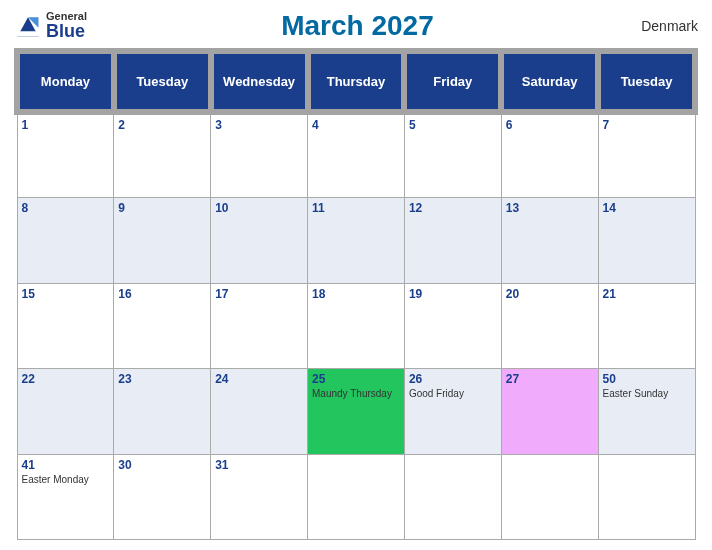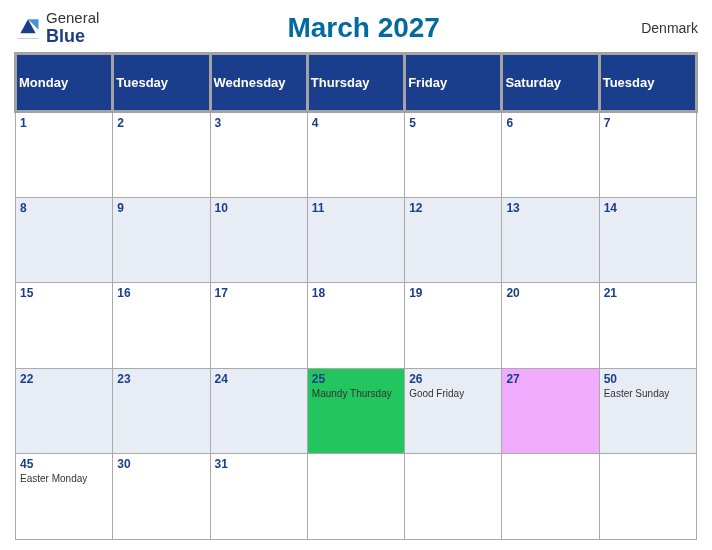--- a/index.html
+++ b/index.html
@@ -27,23 +27,23 @@
       display: flex;
       align-items: center;
       gap: 4px;
     }
     .logo-text {
       display: flex;
       flex-direction: column;
       line-height: 1.1;
     }
     .logo-general {
-      font-size: 15px;
+      font-size: 11px;
       color: #333;
-      font-weight: normal;
+      font-weight: bold;
     }
     .logo-blue {
       font-size: 18px;
       color: #1a3e8c;
       font-weight: bold;
     }
     .logo-icon {
       width: 28px;
       height: 28px;
     }
@@ -63,25 +63,25 @@
     .calendar {
       flex: 1;
       border: 1px solid #aaa;
       border-collapse: collapse;
       width: 100%;
       table-layout: fixed;
     }
     .calendar th {
       background-color: #1a3e8c;
       color: #fff;
-      text-align: left;
+      text-align: center;
       padding: 20px 2px;
       font-size: 13px;
       font-weight: bold;
-      border: 3px solid #a3a3a3;
+      border: 6px solid #a3a3a3;
     }
     .calendar td {
       border: 1px solid #aaa;
       vertical-align: top;
       padding: 3px 4px;
       height: 72px;
     }
     .day-num {
       font-size: 12px;
       font-weight: bold;
@@ -220,21 +220,21 @@
           <td style="background: #f0abfc;">
             <span class="day-num">27</span>
           </td>
           <td style="background: rgb(232, 237, 245);">
             <span class="day-num">50</span>
             <span class="holiday">Easter Sunday</span>
           </td>
         </tr>
         <tr style="background: rgb(255, 255, 255);">
           <td>
-            <span class="day-num">45</span>
+            <span class="day-num">41</span>
             <span class="holiday">Easter Monday</span>
           </td>
           <td>
             <span class="day-num">30</span>
           </td>
           <td>
             <span class="day-num">31</span>
           </td>
           <td></td>
           <td></td>

